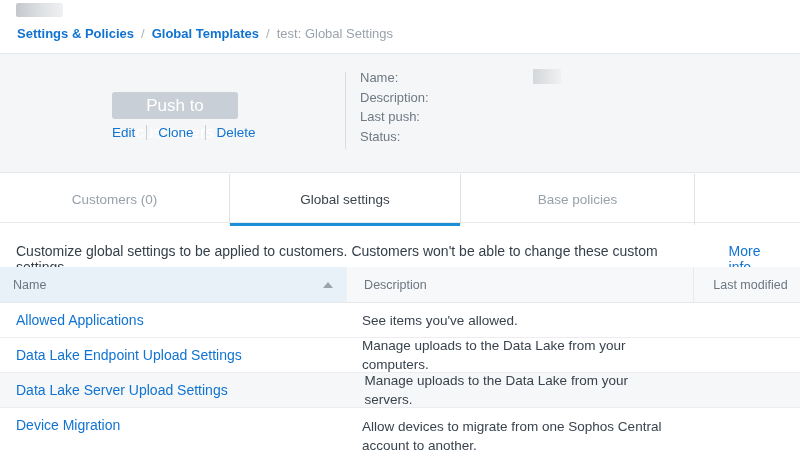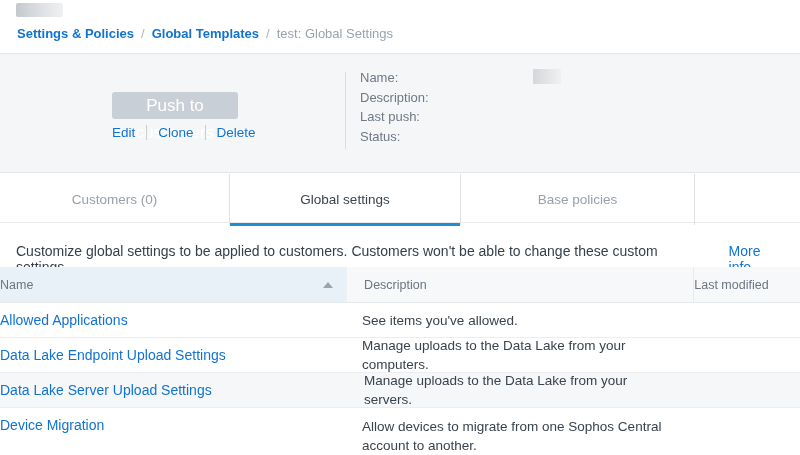--- a/index.html
+++ b/index.html
@@ -84,34 +84,34 @@
   }
   .info-link { color: #1173d1; text-decoration: none; margin-left: 10px; cursor: pointer; padding-left: 16px; }
 
   
   .table { position: absolute; left: 0; top: 267px; width: 800px; }
   .thead { display: flex; height: 36px; border-bottom: 1px solid #e4e8eb; }
   .th {
     display: flex; align-items: center;
     font-size: 12.5px; color: #6b7682; background: #f7f8f9; cursor: pointer;
   }
-  .th-name { width: 347px; padding-left: 0; background: #e9f1f8; }
+  .th-name { width: 347px; padding-left: 13px; background: #e9f1f8; }
   .th-desc { width: 348px; padding-left: 17px; border-left: 1px solid #eef0f2; }
-  .th-last { width: 107px; border-left: 1px solid #e8ebee; }
+  .th-last { width: 107px; padding-left: 19px; border-left: 1px solid #e8ebee; }
   .sort-icon {
     margin-left: auto; margin-right: 13px;
     width: 0; height: 0;
     border-left: 5px solid transparent; border-right: 5px solid transparent;
     border-bottom: 6px solid #9aa5ae;
   }
   .trow { display: flex; height: 35px; border-bottom: 1px solid #ededef; background: #ffffff; }
   .trow.hovered { background: #f6f7f8; gap: 24px; }
   .trow-tall { height: 48px; border-bottom: none; }
   .td { display: flex; align-items: center; }
-  .td-name { width: 345px; padding-left: 0; }
+  .td-name { width: 345px; padding-left: 16px; }
   .td-desc { width: 348px; padding-left: 17px; padding-right: 14px; font-size: 13.5px; color: #39434d; line-height: 19px; }
   .td-last { width: 107px; padding-left: 19px; font-size: 13px; color: #39434d; }
   .trow-tall .td { align-items: flex-start; padding-top: 9px; }
   .name-link { font-size: 14px; color: #1173d1; text-decoration: none; cursor: pointer; }
 </style>
 </head>
 <body>
 
 <div class="app">
 

